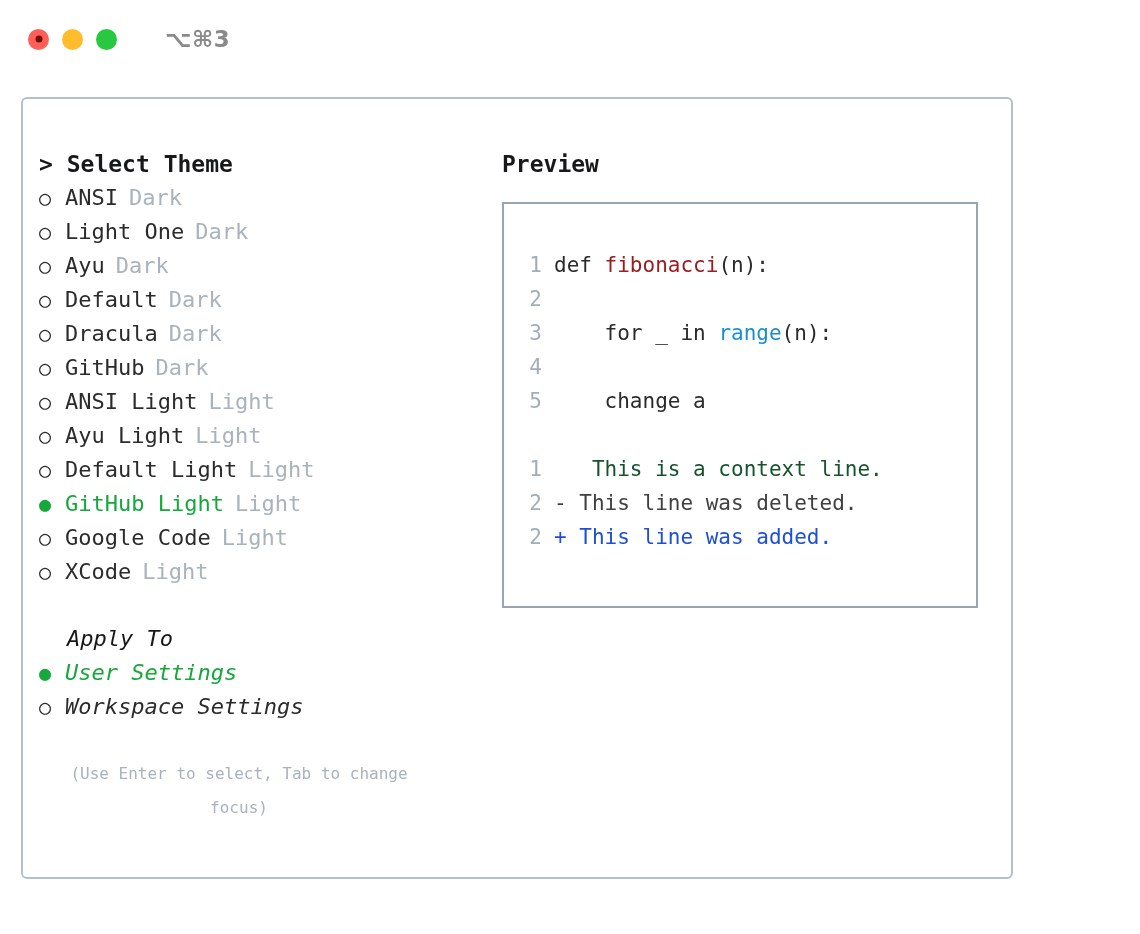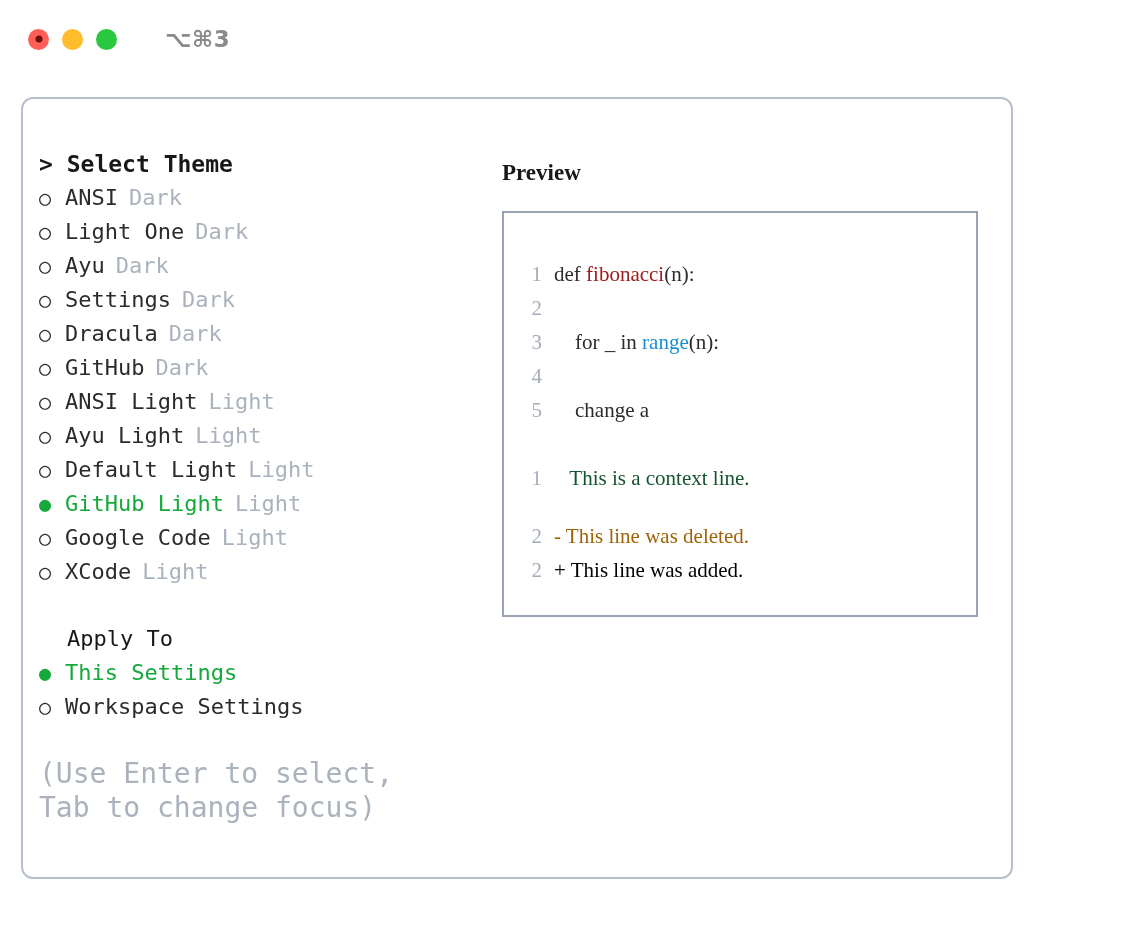--- a/index.html
+++ b/index.html
@@ -70,21 +70,21 @@
   }
 
   
   #panel {
     position: absolute;
     left: 21px;
     top: 97px;
     width: 992px;
     height: 782px;
     border: 2px solid #b6bfcb;
-    border-radius: 12px;
+    border-radius: 6px;
     box-sizing: border-box;
     background: #ffffff;
   }
 
   #panel-body {
     position: relative;
     width: 100%;
     height: 100%;
   }
 
@@ -120,45 +120,45 @@
     color: #2b2b2b;
   }
   .bullet.selected { color: #15a83a; }
   .opt-label { color: #2b2b2b; }
   .opt-label.selected { color: #15a83a; }
   .opt-tag {
     color: #a9b2bd;
     margin-left: 11px;
   }
 
-  #apply-section { margin-top: 33px; }
+  #apply-section { margin-top: 33px; font-style: italic; }
   .apply-heading {
     font-size: 22px;
     color: #17181a;
     line-height: 34px;
     padding-left: 28px;
     white-space: pre;
   }
 
   #hint {
     margin-top: 33px;
     color: #a9b2bd;
-    font-size: 28px;
+    font-size: 16px;
     line-height: 34px;
     width: 400px;
     white-space: pre-wrap;
+    text-align: center;
   }
 
   
   #right-col {
     position: absolute;
     left: 479px;
-    top: 57px;
+    top: 48px;
     width: 486px;
-    font-family: Liberation Serif, serif;
   }
 
   #preview-heading {
     font-size: 23px;
     font-weight: bold;
     color: #17181a;
     line-height: 34px;
   }
 
   #preview-box {
@@ -188,22 +188,22 @@
   }
   .code-text { color: #2b2b2b; }
 
   .tok-func   { color: #9c1d20; }
   .tok-num    { color: #0d8080; }
   .tok-builtin{ color: #1a8fd0; }
   .tok-plain  { color: #2b2b2b; }
 
   .diff-gap { height: 34px; }
   .diff-context { color: #14532d; }
-  .diff-del     { color: #a16207; margin-top: 24px; }
-  .diff-add     { color: #000000; }
+  .diff-del     { color: #404040; }
+  .diff-add     { color: #1d4ed8; }
 </style>
 </head>
 <body>
 
 <div id="window">
 
   <div id="titlebar">
     <div class="traffic-lights">
       <span class="tl tl-red"></span>
       <span class="tl tl-yellow"></span>
@@ -216,35 +216,35 @@
     <div id="panel-body">
 
       <div id="left-col">
 
         <div class="section-title"><span class="caret">&gt;</span> <span>Select Theme</span></div>
 
         <div id="theme-list">
             <div class="option-row"><span class="bullet">○</span><span class="opt-label">ANSI</span><span class="opt-tag">Dark</span></div>
             <div class="option-row"><span class="bullet">○</span><span class="opt-label">Light One</span><span class="opt-tag">Dark</span></div>
             <div class="option-row"><span class="bullet">○</span><span class="opt-label">Ayu</span><span class="opt-tag">Dark</span></div>
-            <div class="option-row"><span class="bullet">○</span><span class="opt-label">Settings</span><span class="opt-tag">Dark</span></div>
+            <div class="option-row"><span class="bullet">○</span><span class="opt-label">Default</span><span class="opt-tag">Dark</span></div>
             <div class="option-row"><span class="bullet">○</span><span class="opt-label">Dracula</span><span class="opt-tag">Dark</span></div>
             <div class="option-row"><span class="bullet">○</span><span class="opt-label">GitHub</span><span class="opt-tag">Dark</span></div>
             <div class="option-row"><span class="bullet">○</span><span class="opt-label">ANSI Light</span><span class="opt-tag">Light</span></div>
             <div class="option-row"><span class="bullet">○</span><span class="opt-label">Ayu Light</span><span class="opt-tag">Light</span></div>
             <div class="option-row"><span class="bullet">○</span><span class="opt-label">Default Light</span><span class="opt-tag">Light</span></div>
             <div class="option-row"><span class="bullet selected">●</span><span class="opt-label selected">GitHub Light</span><span class="opt-tag">Light</span></div>
             <div class="option-row"><span class="bullet">○</span><span class="opt-label">Google Code</span><span class="opt-tag">Light</span></div>
             <div class="option-row"><span class="bullet">○</span><span class="opt-label">XCode</span><span class="opt-tag">Light</span></div>
           </div>
 
         <div id="apply-section">
           <div class="apply-heading">Apply To</div>
           <div id="apply-list">
-              <div class="option-row"><span class="bullet selected">●</span><span class="opt-label selected">This Settings</span></div>
+              <div class="option-row"><span class="bullet selected">●</span><span class="opt-label selected">User Settings</span></div>
               <div class="option-row"><span class="bullet">○</span><span class="opt-label">Workspace Settings</span></div>
             </div>
         </div>
 
         <div id="hint">(Use Enter to select, Tab to change focus)</div>
       </div>
 
       <div id="right-col">
         <div id="preview-heading">Preview</div>
         <div id="preview-box">

